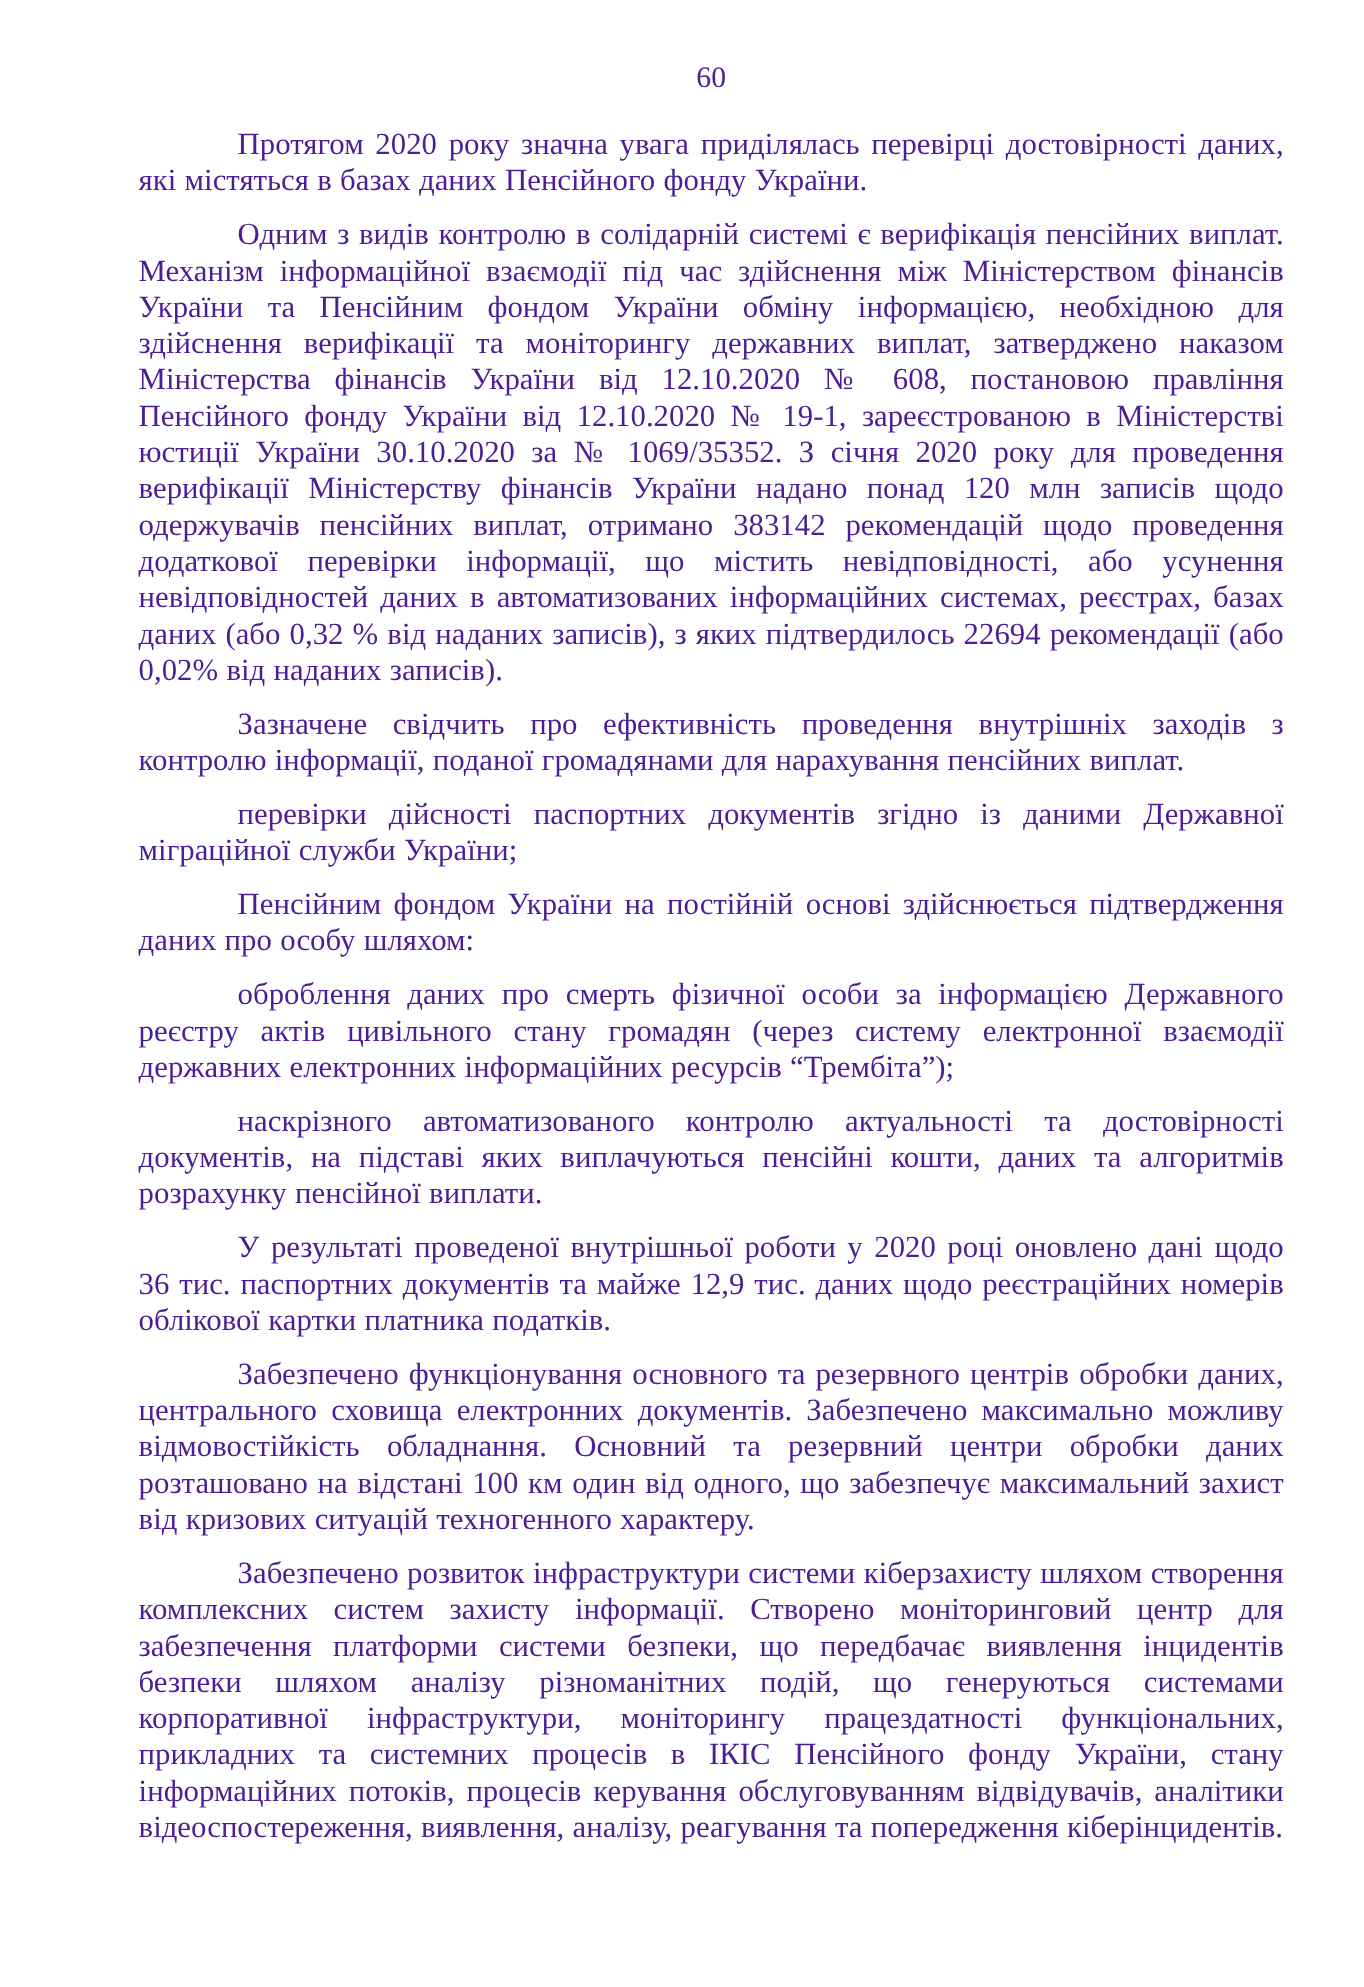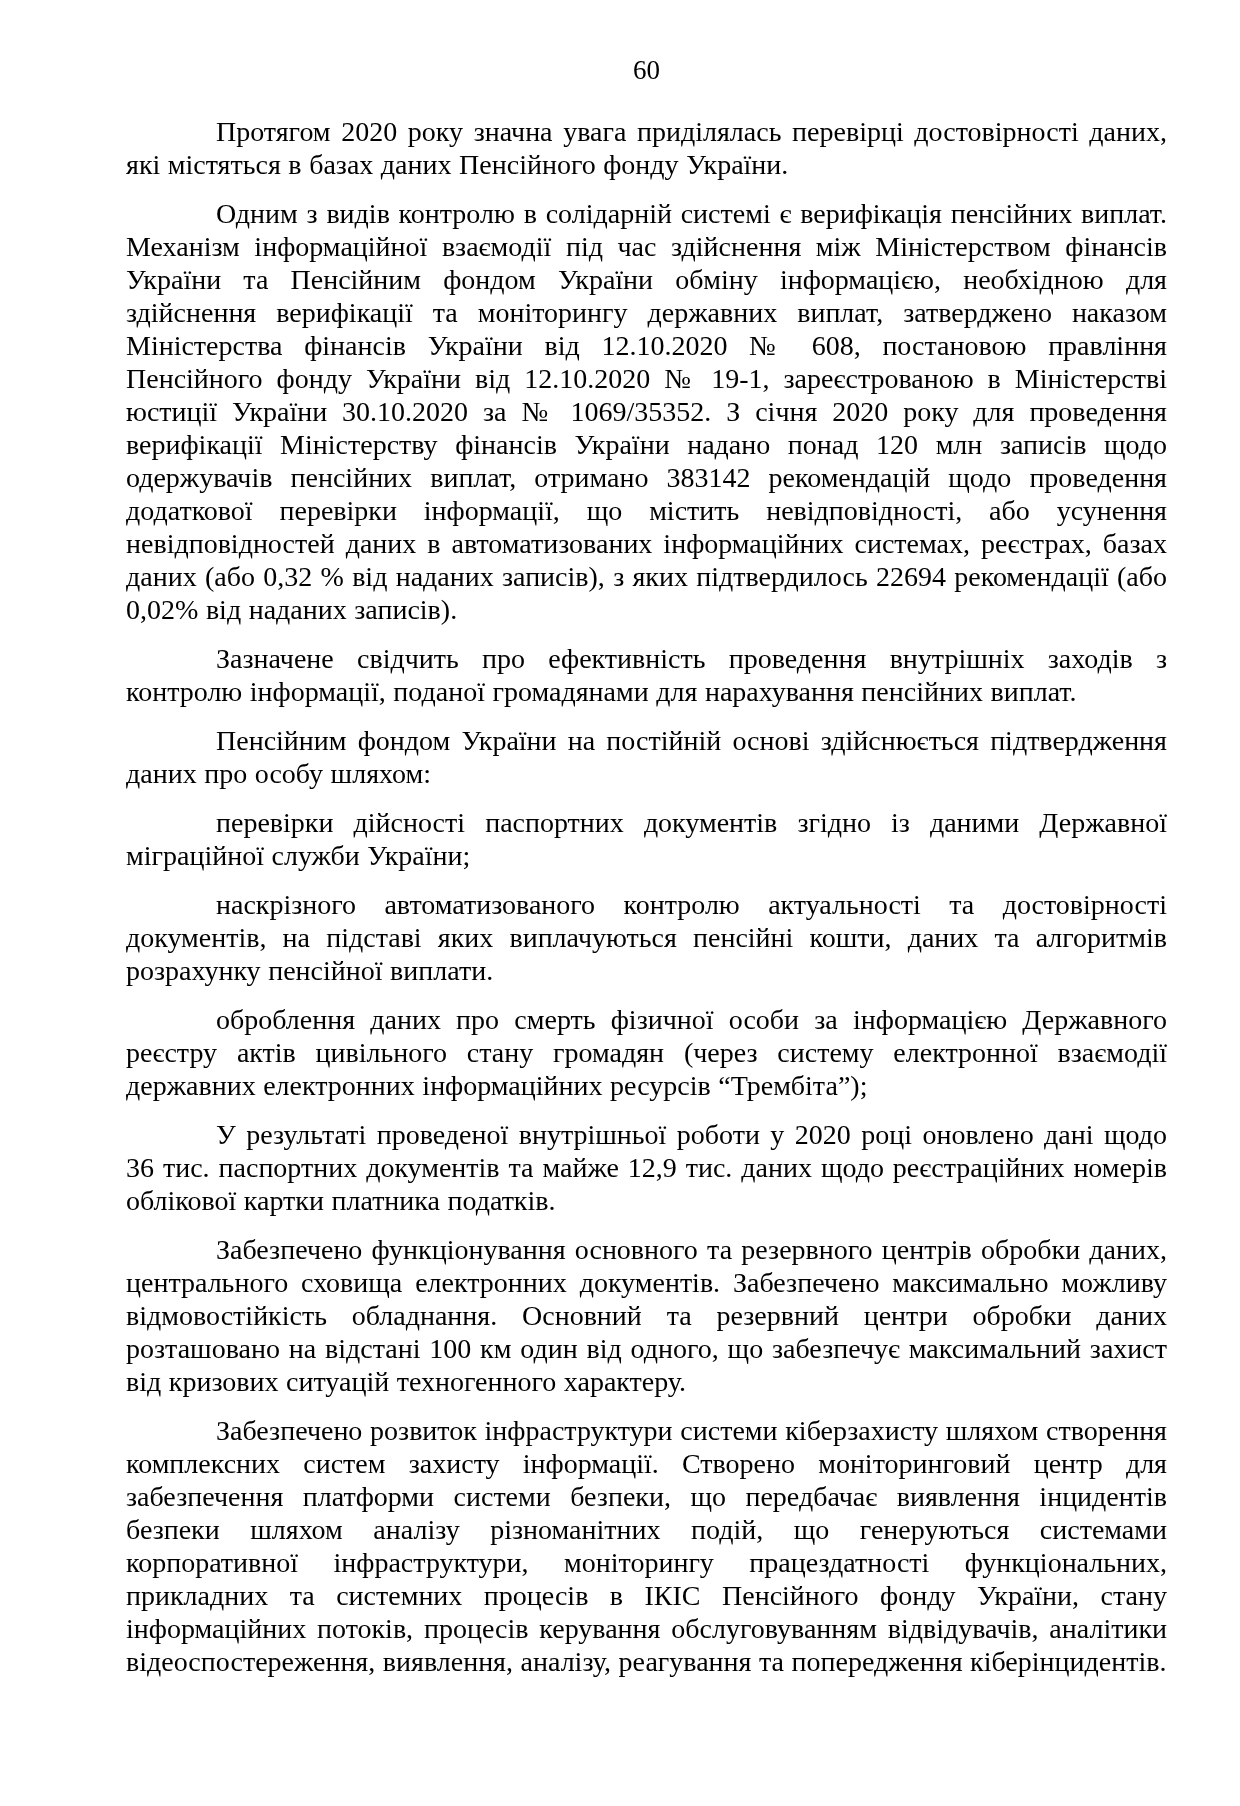--- a/index.html
+++ b/index.html
@@ -5,21 +5,21 @@
   html, body {
     margin: 0;
     padding: 0;
     background: #ffffff;
   }
   .page {
     position: relative;
     width: 1240px;
     height: 1806px;
     background: #ffffff;
-    color: #000000;
+    color: #4c1d95;
     font-family: "Liberation Serif", serif;
     box-sizing: border-box;
     padding: 55px 57px 40px 110px;
     overflow: hidden;
   }
   .page-number {
     text-align: center;
     font-size: 27px;
     line-height: 30px;
     margin: 0 0 30px 0;
@@ -37,21 +37,21 @@
 </style>
 </head>
 <body>
 
 <div class="page">
   <div class="page-number">60</div>
   <div class="body-text">
     <p>Протягом 2020 року значна увага приділялась перевірці достовірності даних, які містяться в базах даних Пенсійного фонду України.</p>
     <p>Одним з видів контролю в солідарній системі є верифікація пенсійних виплат. Механізм інформаційної взаємодії під час здійснення між Міністерством фінансів України та Пенсійним фондом України обміну інформацією, необхідною для здійснення верифікації та моніторингу державних виплат, затверджено наказом Міністерства фінансів України від 12.10.2020 № 608, постановою правління Пенсійного фонду України від 12.10.2020 № 19-1, зареєстрованою в Міністерстві юстиції України 30.10.2020 за № 1069/35352. З січня 2020 року для проведення верифікації Міністерству фінансів України надано понад 120 млн записів щодо одержувачів пенсійних виплат, отримано 383142 рекомендацій щодо проведення додаткової перевірки інформації, що містить невідповідності, або усунення невідповідностей даних в автоматизованих інформаційних системах, реєстрах, базах даних (або 0,32 % від наданих записів), з яких підтвердилось 22694 рекомендації (або 0,02% від наданих записів).</p>
     <p>Зазначене свідчить про ефективність проведення внутрішніх заходів з контролю інформації, поданої громадянами для нарахування пенсійних виплат.</p>
+    <p>перевірки дійсності паспортних документів згідно із даними Державної міграційної служби України;</p>
     <p>Пенсійним фондом України на постійній основі здійснюється підтвердження даних про особу шляхом:</p>
-    <p>перевірки дійсності паспортних документів згідно із даними Державної міграційної служби України;</p>
+    <p>оброблення даних про смерть фізичної особи за інформацією Державного реєстру актів цивільного стану громадян (через систему електронної взаємодії державних електронних інформаційних ресурсів “Трембіта”);</p>
     <p>наскрізного автоматизованого контролю актуальності та достовірності документів, на підставі яких виплачуються пенсійні кошти, даних та алгоритмів розрахунку пенсійної виплати.</p>
-    <p>оброблення даних про смерть фізичної особи за інформацією Державного реєстру актів цивільного стану громадян (через систему електронної взаємодії державних електронних інформаційних ресурсів “Трембіта”);</p>
     <p>У результаті проведеної внутрішньої роботи у 2020 році оновлено дані щодо 36 тис. паспортних документів та майже 12,9 тис. даних щодо реєстраційних номерів облікової картки платника податків.</p>
     <p>Забезпечено функціонування основного та резервного центрів обробки даних, центрального сховища електронних документів. Забезпечено максимально можливу відмовостійкість обладнання. Основний та резервний центри обробки даних розташовано на відстані 100 км один від одного, що забезпечує максимальний захист від кризових ситуацій техногенного характеру.</p>
     <p>Забезпечено розвиток інфраструктури системи кіберзахисту шляхом створення комплексних систем захисту інформації. Створено моніторинговий центр для забезпечення платформи системи безпеки, що передбачає виявлення інцидентів безпеки шляхом аналізу різноманітних подій, що генеруються системами корпоративної інфраструктури, моніторингу працездатності функціональних, прикладних та системних процесів в ІКІС Пенсійного фонду України, стану інформаційних потоків, процесів керування обслуговуванням відвідувачів, аналітики відеоспостереження, виявлення, аналізу, реагування та попередження кіберінцидентів.</p>
   </div>
 </div>
 
 </body></html>

